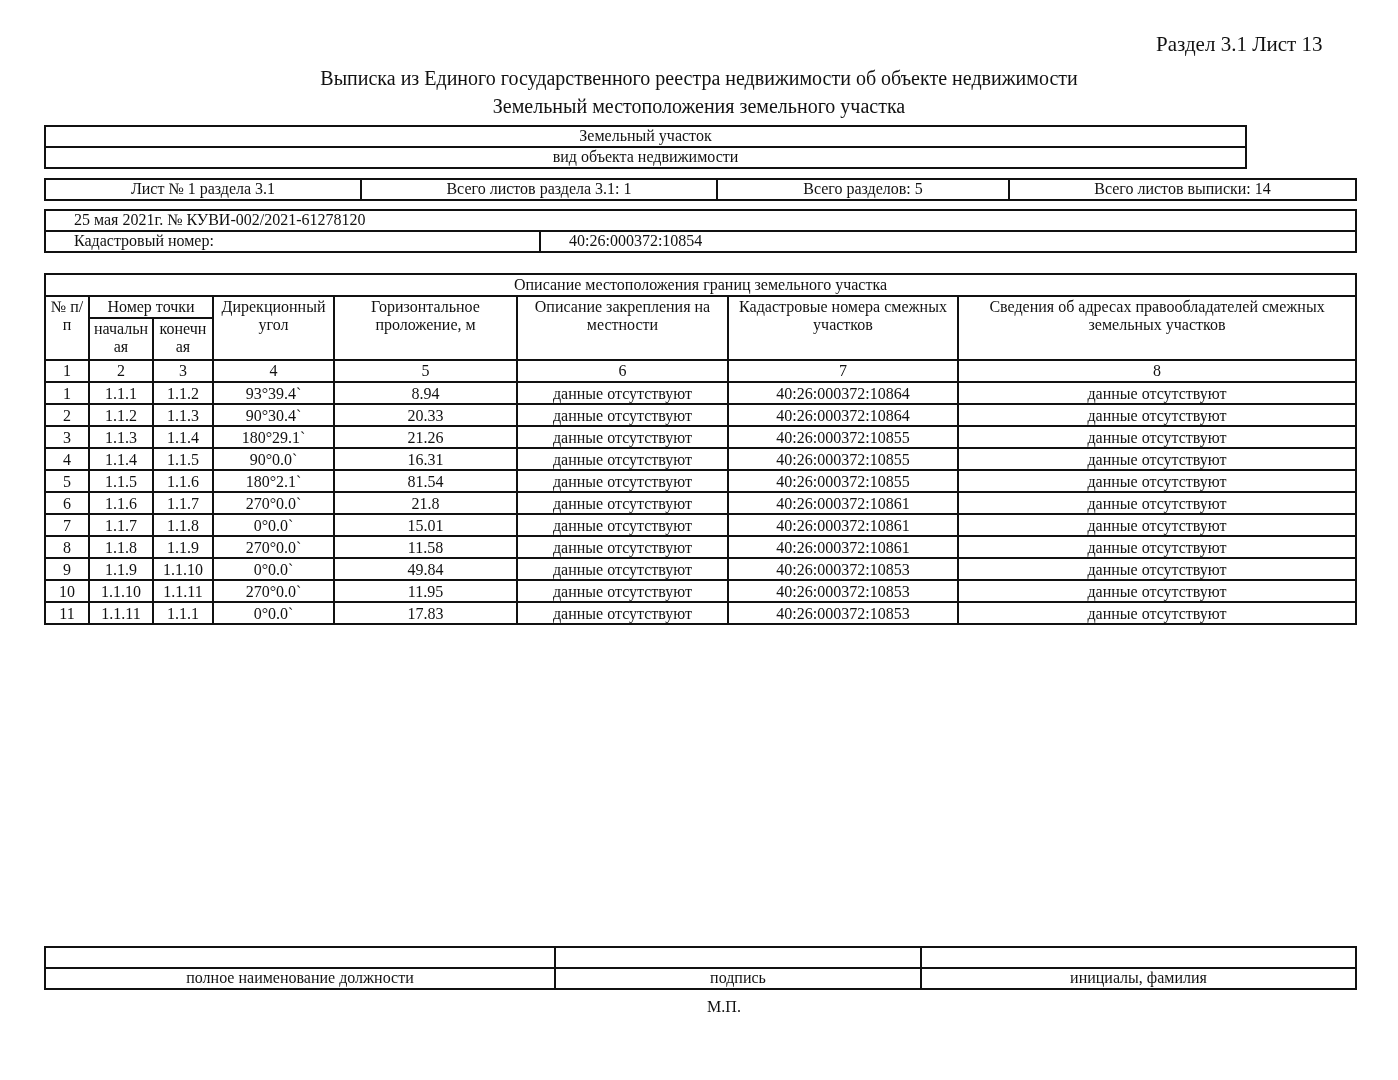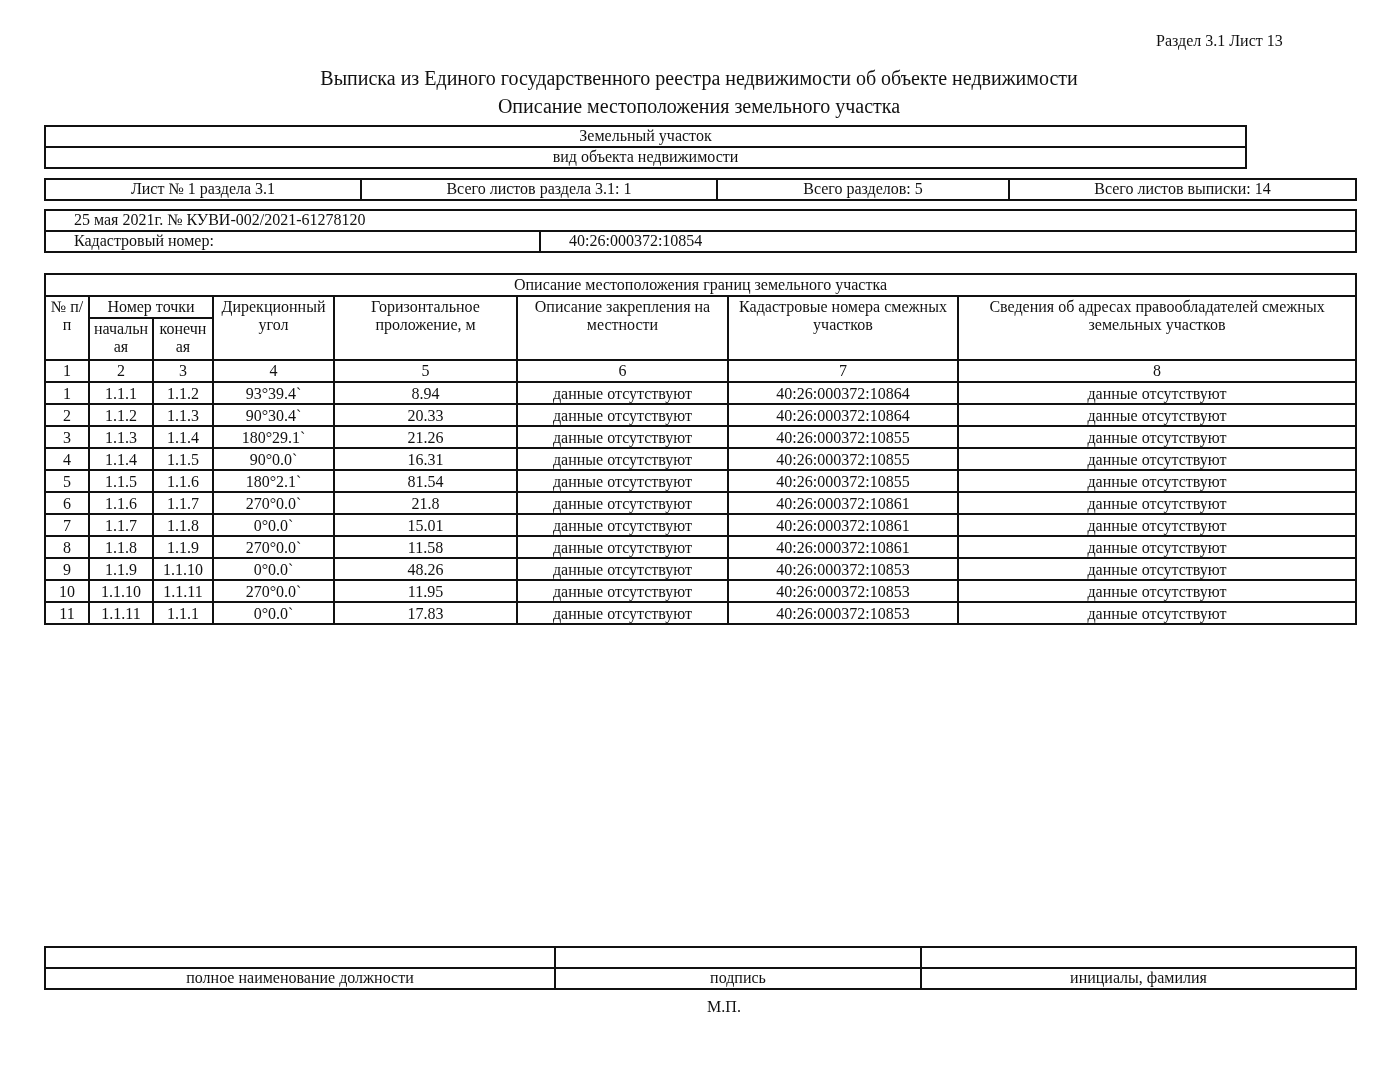--- a/index.html
+++ b/index.html
@@ -2,21 +2,21 @@
 <html><head>
 <meta charset="utf-8">
 <style>
   html, body { margin: 0; padding: 0; background: #ffffff; }
   body {
     width: 1398px; height: 1080px; position: relative; overflow: hidden;
     font-family: "Liberation Serif", "DejaVu Serif", serif;
     color: #111111; font-size: 16px;
   }
   .abs { position: absolute; }
-  .page-num { left: 1156px; top: 32px; font-size: 16px; }
+  .page-num { left: 1156px; top: 32px; font-size: 21px; }
   .title { left: 0; width: 1398px; text-align: center; font-size: 20px; }
   .title1 { top: 67px; }
   .title2 { top: 95px; }
 
   table { border-collapse: collapse; position: absolute; table-layout: fixed; }
   td { border: 2px solid #111; padding: 0 2px; font-size: 16px; line-height: 18px; vertical-align: top; }
   .l { text-align: left; padding-left: 28px; }
 
   #obj-table { left: 44px; top: 125px; width: 1203px; }
   #obj-table td { height: 19px; text-align: center; }
@@ -34,21 +34,21 @@
   #sign-table { left: 44px; top: 946px; width: 1311px; }
   #sign-table td { height: 19px; text-align: center; margin-top: 16px; }
 
   .mp { left: 0; width: 1448px; text-align: center; top: 998px; font-size: 16px; }
 </style>
 </head>
 <body>
 
 <div class="abs page-num">Раздел 3.1 Лист 13</div>
 <div class="abs title title1">Выписка из Единого государственного реестра недвижимости об объекте недвижимости</div>
-<div class="abs title title2">Описание местоположения земельного участка</div>
+<div class="abs title title2">Земельный местоположения земельного участка</div>
 
 <table id="obj-table">
   <tbody>
       <tr>
         <td>Земельный участок</td>
       </tr>
   <tr>
         <td>вид объекта недвижимости</td>
       </tr>
 </tbody>
@@ -205,21 +205,21 @@
         <td>11.58</td>
         <td>данные отсутствуют</td>
         <td>40:26:000372:10861</td>
         <td>данные отсутствуют</td>
       </tr>
       <tr class="data">
         <td>9</td>
         <td>1.1.9</td>
         <td>1.1.10</td>
         <td>0°0.0`</td>
-        <td>48.26</td>
+        <td>49.84</td>
         <td>данные отсутствуют</td>
         <td>40:26:000372:10853</td>
         <td>данные отсутствуют</td>
       </tr>
       <tr class="data">
         <td>10</td>
         <td>1.1.10</td>
         <td>1.1.11</td>
         <td>270°0.0`</td>
         <td>11.95</td>

